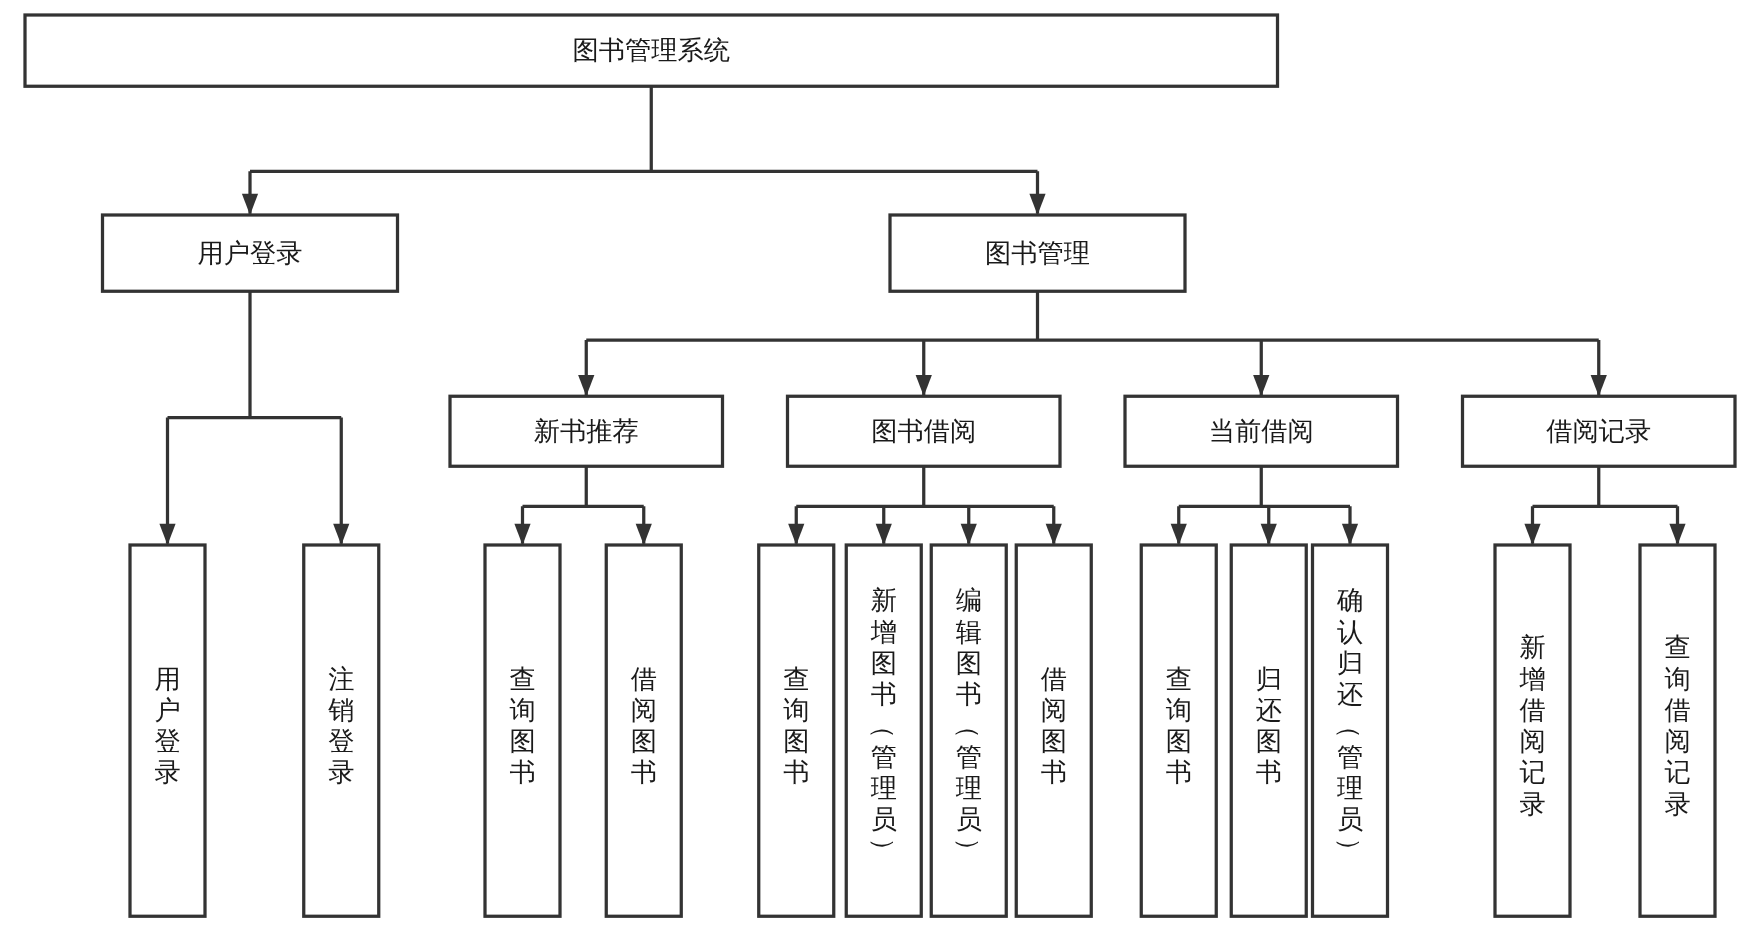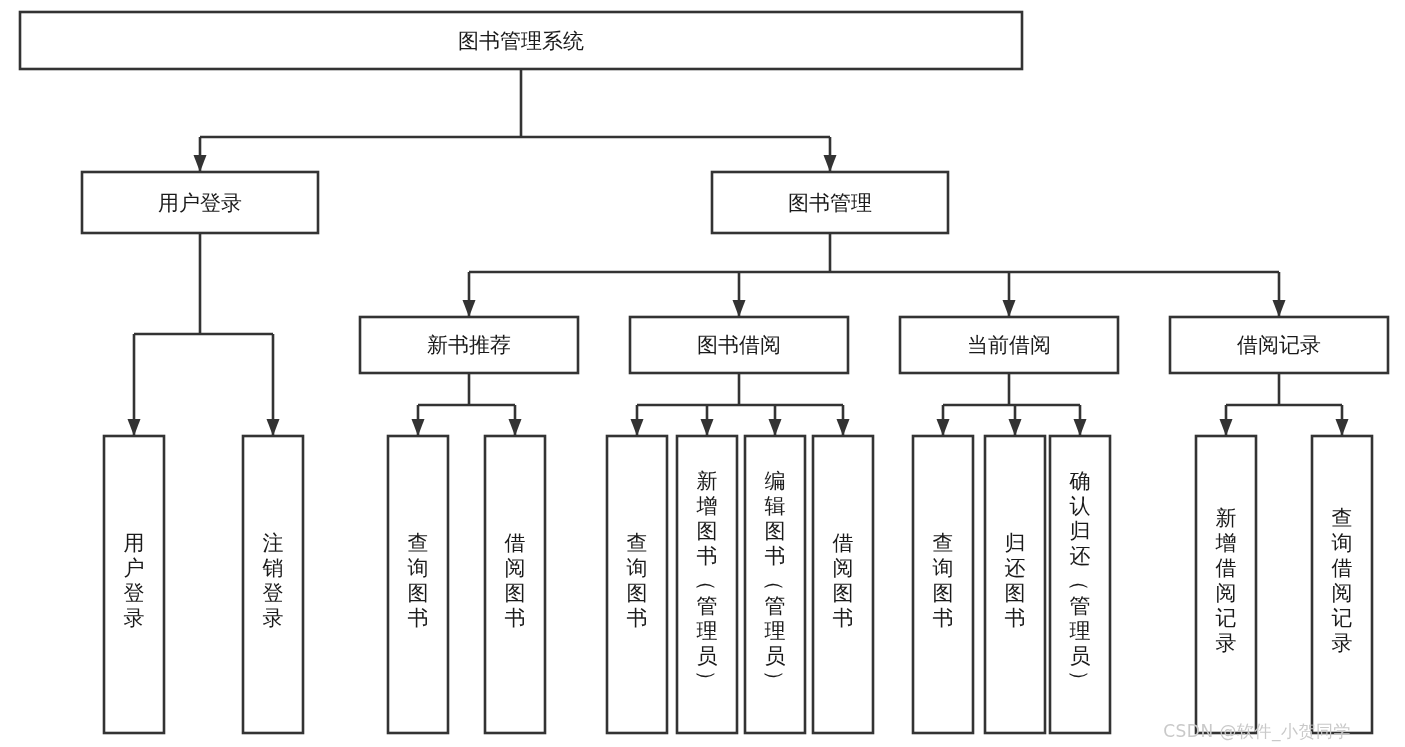--- a/index.html
+++ b/index.html
@@ -284,14 +284,13 @@
             <text x="1342" y="525" class="node-label-v">查</text>
             <text x="1342" y="550" class="node-label-v">询</text>
             <text x="1342" y="575" class="node-label-v">借</text>
             <text x="1342" y="600" class="node-label-v">阅</text>
             <text x="1342" y="625" class="node-label-v">记</text>
             <text x="1342" y="650" class="node-label-v">录</text>
           </g>
         </g>
       </g>
   </svg>
-  <div class="watermark">CSDN @软件_小贺同学</div>
 </div>
 
 </body></html>

